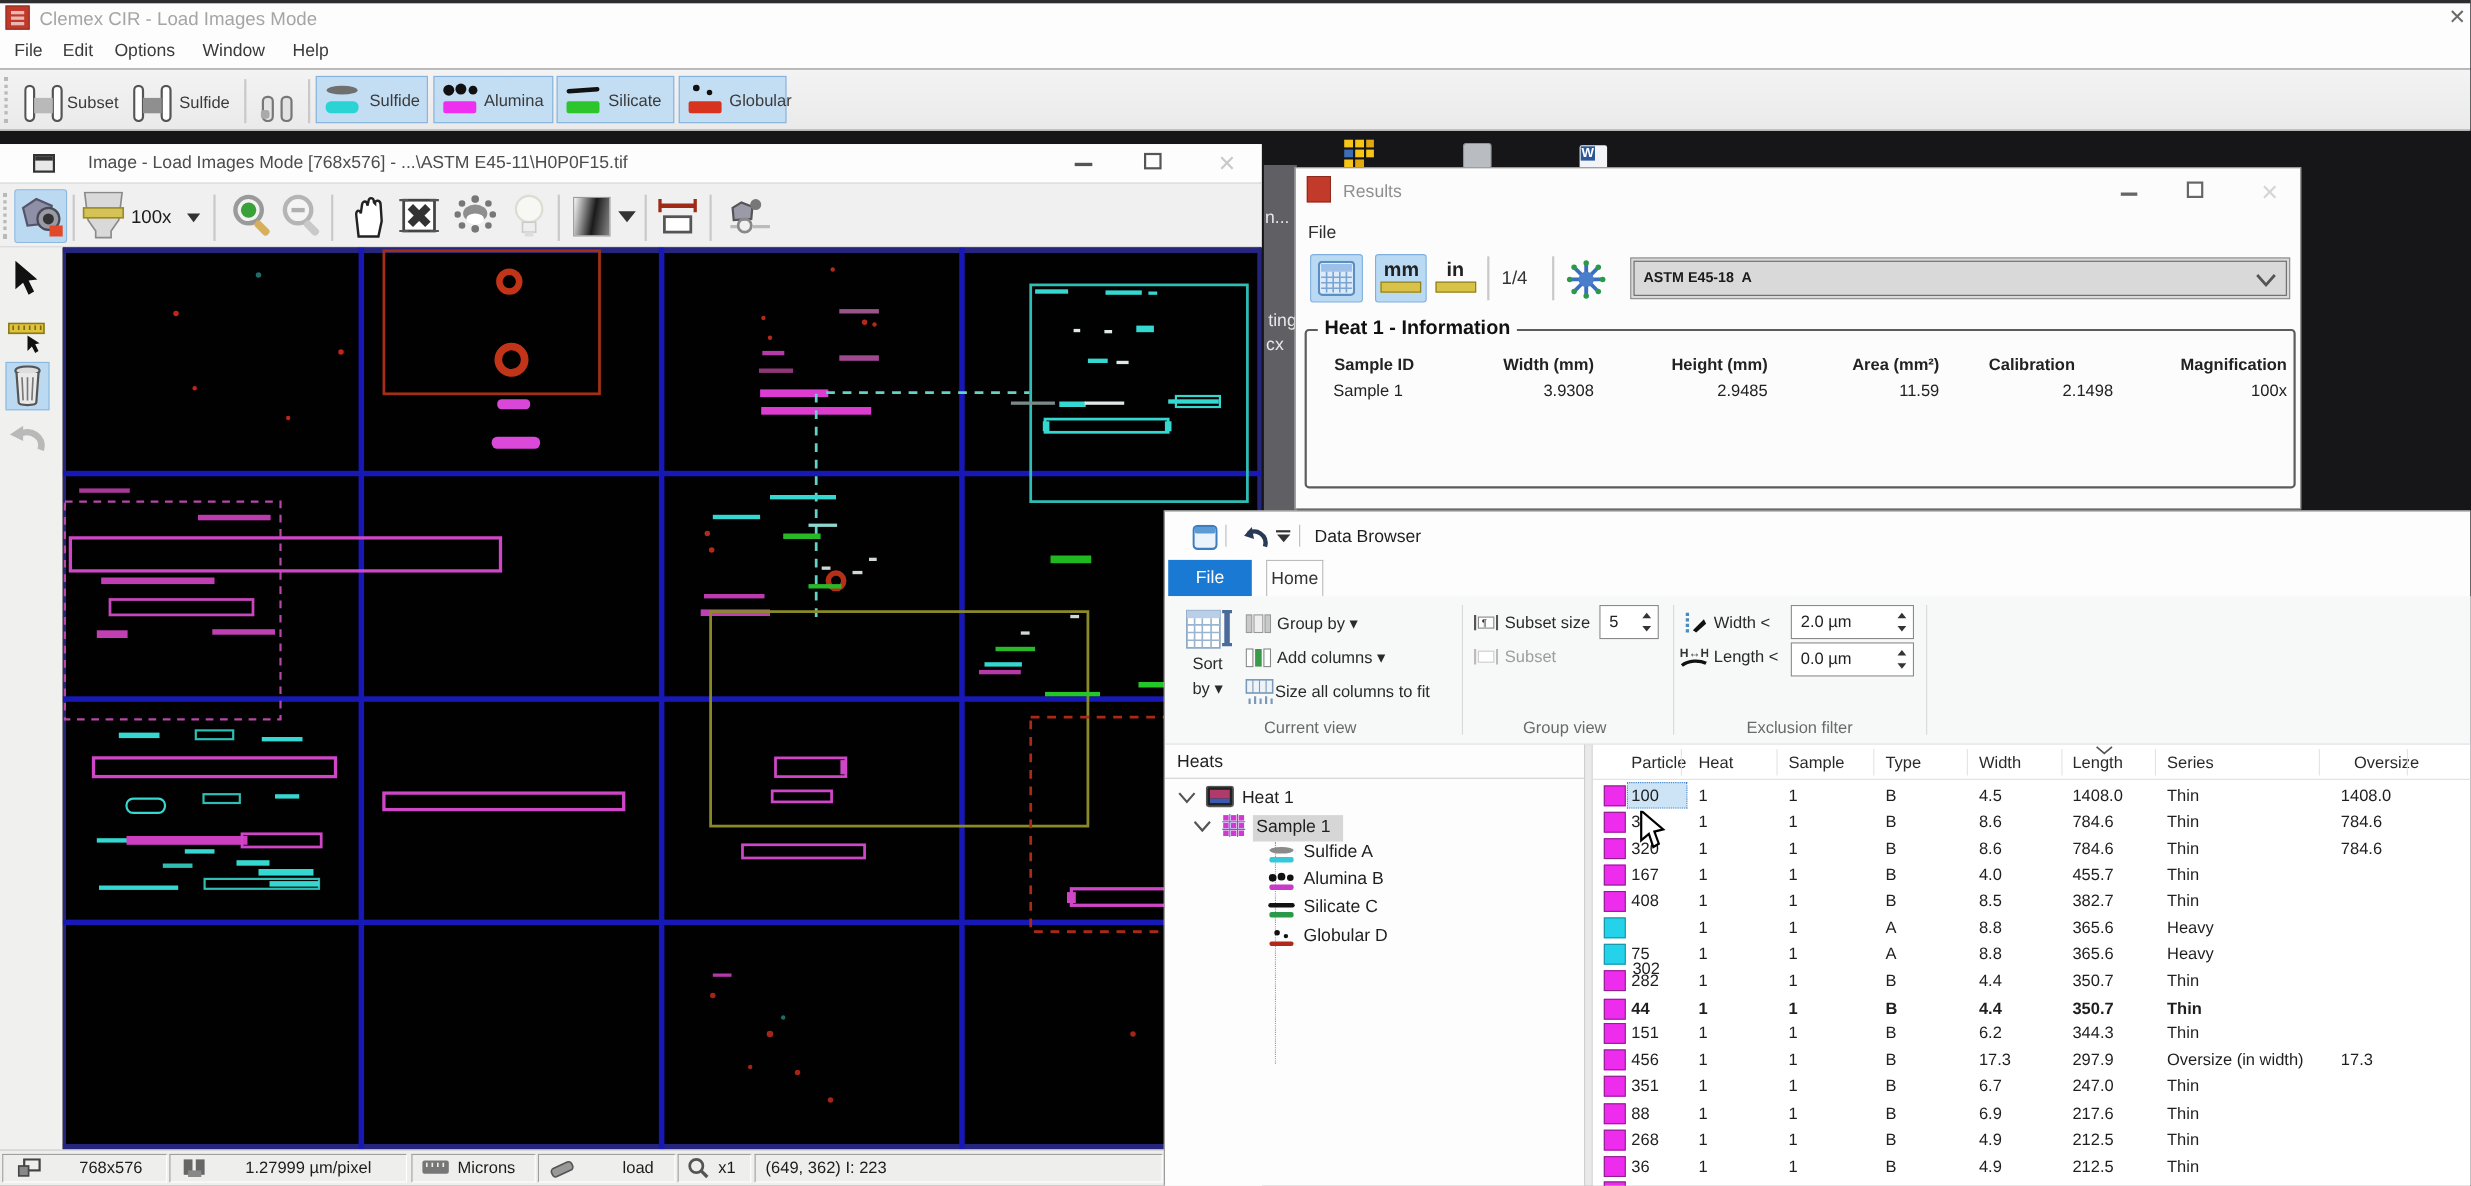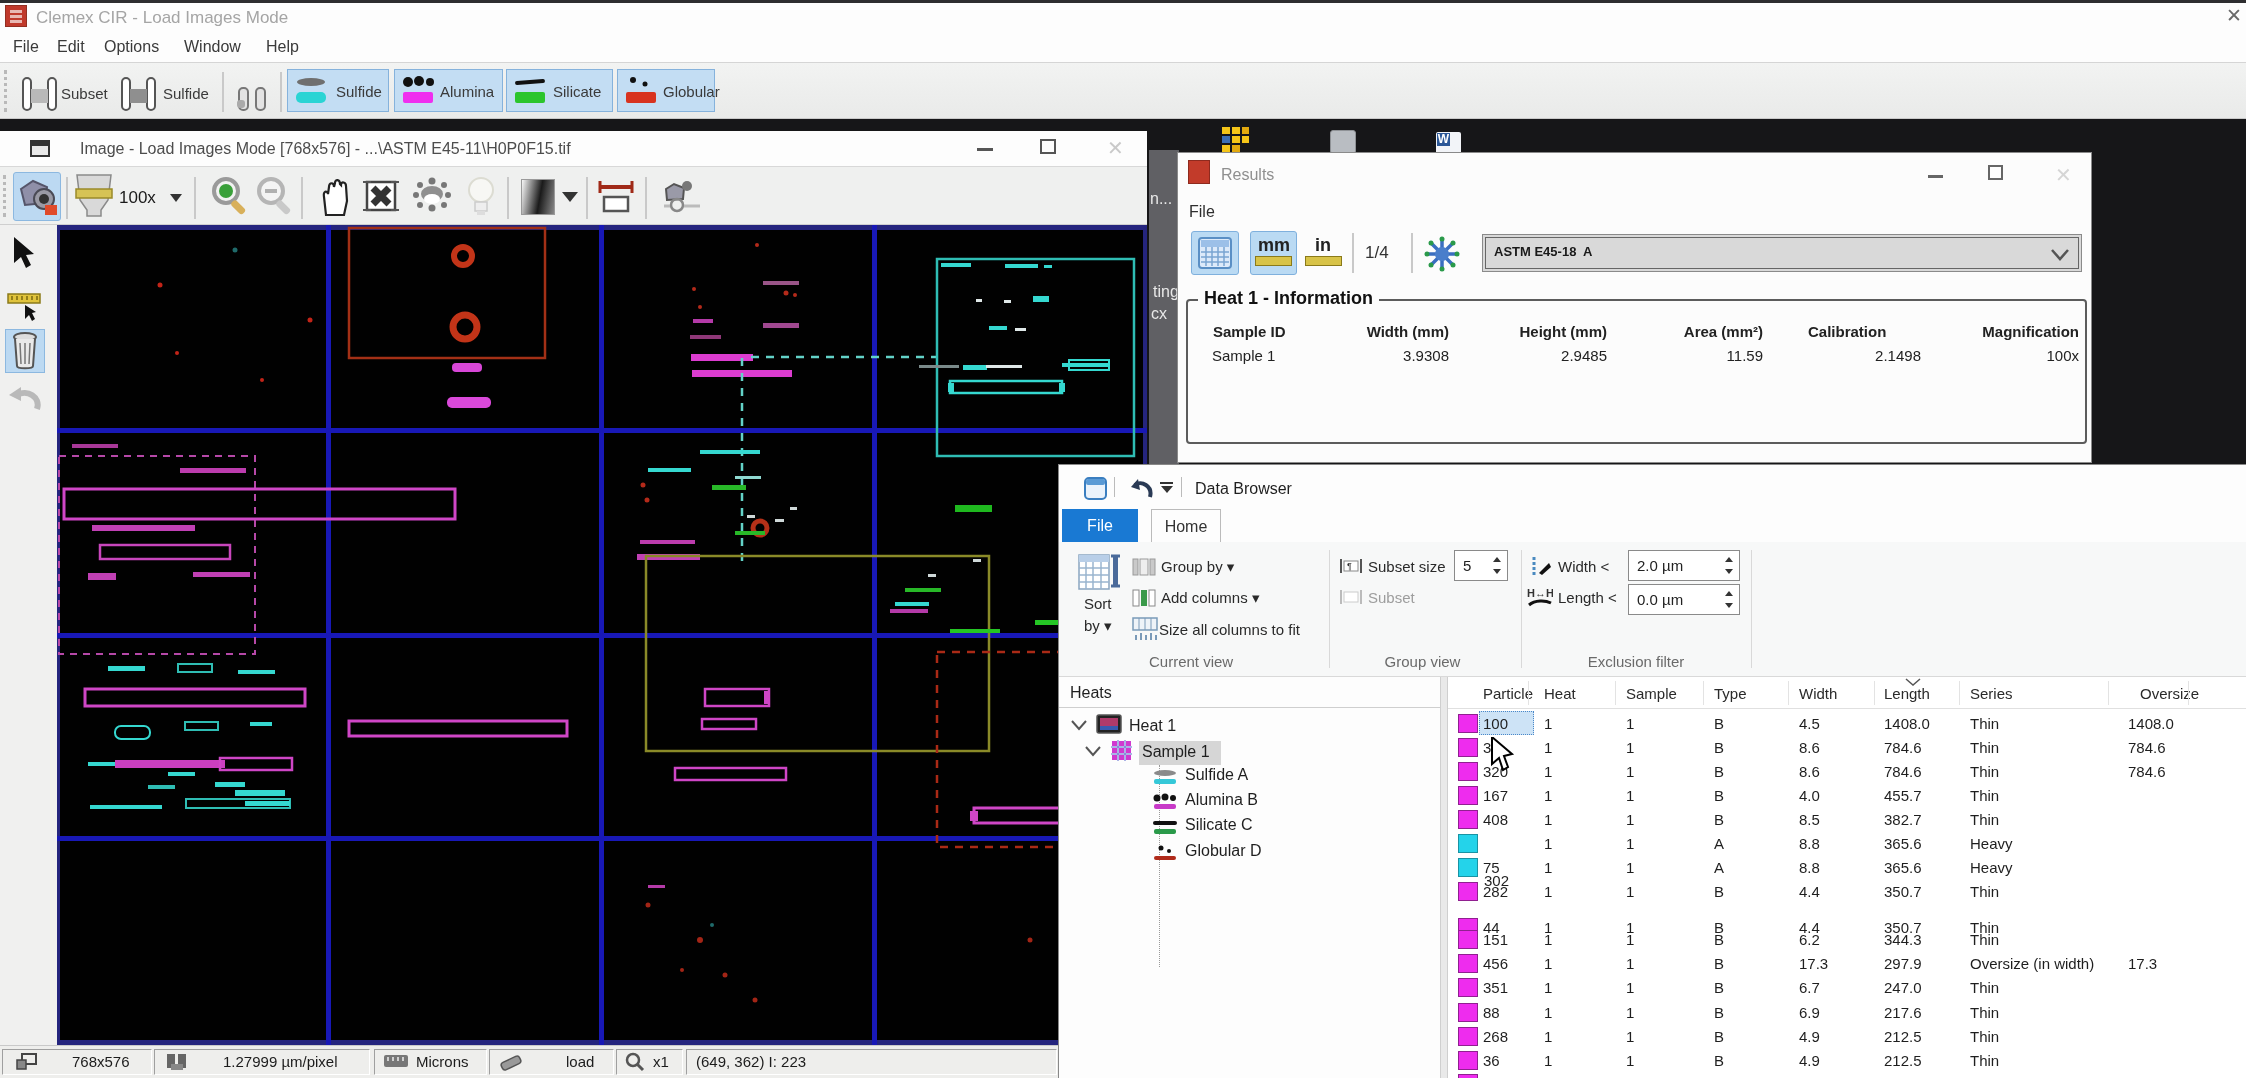--- a/index.html
+++ b/index.html
@@ -47,21 +47,21 @@
 #rfile { position:absolute; left:11px; top:50px; font-size:16px; color:#2e2e2e; }
 .rbtn { position:absolute; top:78px; height:44px; }
 #rgroup { position:absolute; left:8px; top:146px; width:901px; height:145px; border:2px solid #5c5c5c; border-radius:4px; }
 #rgroup .glabel { position:absolute; left:10px; top:-13px; background:#fcfcfc; padding:0 6px; font-size:18px; font-weight:bold; color:#111; }
 .rh { position:absolute; top:22px; font-size:15px; font-weight:bold; color:#222; }
 .rv { position:absolute; top:46px; font-size:15px; color:#222; }
 
 
 #dbwin { left:1058px; top:464px; width:1188px; height:614px; background:#fdfdfd; border:1px solid #888; border-right:none; border-bottom:none; }
 #dbtabs .tab-file { position:absolute; left:3px; top:44px; width:76px; height:33px; background:#1979d3; color:#fff; font-size:16px; text-align:center; line-height:33px; }
-#dbtabs .tab-home { position:absolute; left:92px; top:44px; width:70px; height:33px; background:#fdfdfd; border:1px solid #bbb; border-bottom:none; color:#333; font-size:16px; text-align:center; line-height:33px; }
+#dbtabs .tab-home { position:absolute; left:92px; top:44px; width:52px; height:33px; background:#fdfdfd; border:1px solid #bbb; border-bottom:none; color:#333; font-size:16px; text-align:center; line-height:33px; }
 #dbribbon { position:absolute; left:0px; top:77px; width:1188px; height:135px; background:#f7f8f8; border-bottom:1px solid #d9d9d9; }
 .dtxt { position:absolute; font-size:15px; color:#2a2a2a; }
 .dgray { position:absolute; font-size:15px; color:#9d9d9d; }
 .glab { position:absolute; top:111px; font-size:15px; color:#6a6a6a; }
 .vsep { position:absolute; top:8px; width:1px; height:118px; background:#d9d9d9; }
 .spin { position:absolute; height:31px; background:#fff; border:1px solid #8a8a8a; font-size:15px; color:#222; }
 #dbpanel { position:absolute; left:0; top:212px; width:381px; height:402px; background:#fdfdfd; }
 #dbsplit { position:absolute; left:381px; top:212px; width:8px; height:402px; background:#e9e9e9; border-left:1px solid #cfcfcf; border-right:1px solid #cfcfcf; }
 #dbtable { position:absolute; left:389px; top:212px; width:799px; height:402px; background:#fff; }
 .th { position:absolute; top:8px; font-size:15px; color:#2a2a2a; }
@@ -800,21 +800,21 @@
       <div class="tr" style="top:203px;">
           <div class="sw"></div>
           <span style="left:35px;">282</span>
           <span style="left:96px;">1</span>
           <span style="left:178px;">1</span>
           <span style="left:266px;">B</span>
           <span style="left:351px;">4.4</span>
           <span style="left:436px;">350.7</span>
           <span style="left:522px;">Thin</span>
         </div>
-      <div class="tr" style="top:239px;">
+      <div class="tr" style="top:229px;font-weight:bold;">
           <div class="sw"></div>
           <span style="left:35px;">44</span>
           <span style="left:96px;">1</span>
           <span style="left:178px;">1</span>
           <span style="left:266px;">B</span>
           <span style="left:351px;">4.4</span>
           <span style="left:436px;">350.7</span>
           <span style="left:522px;">Thin</span>
         </div>
       <div class="tr" style="top:251px;">

